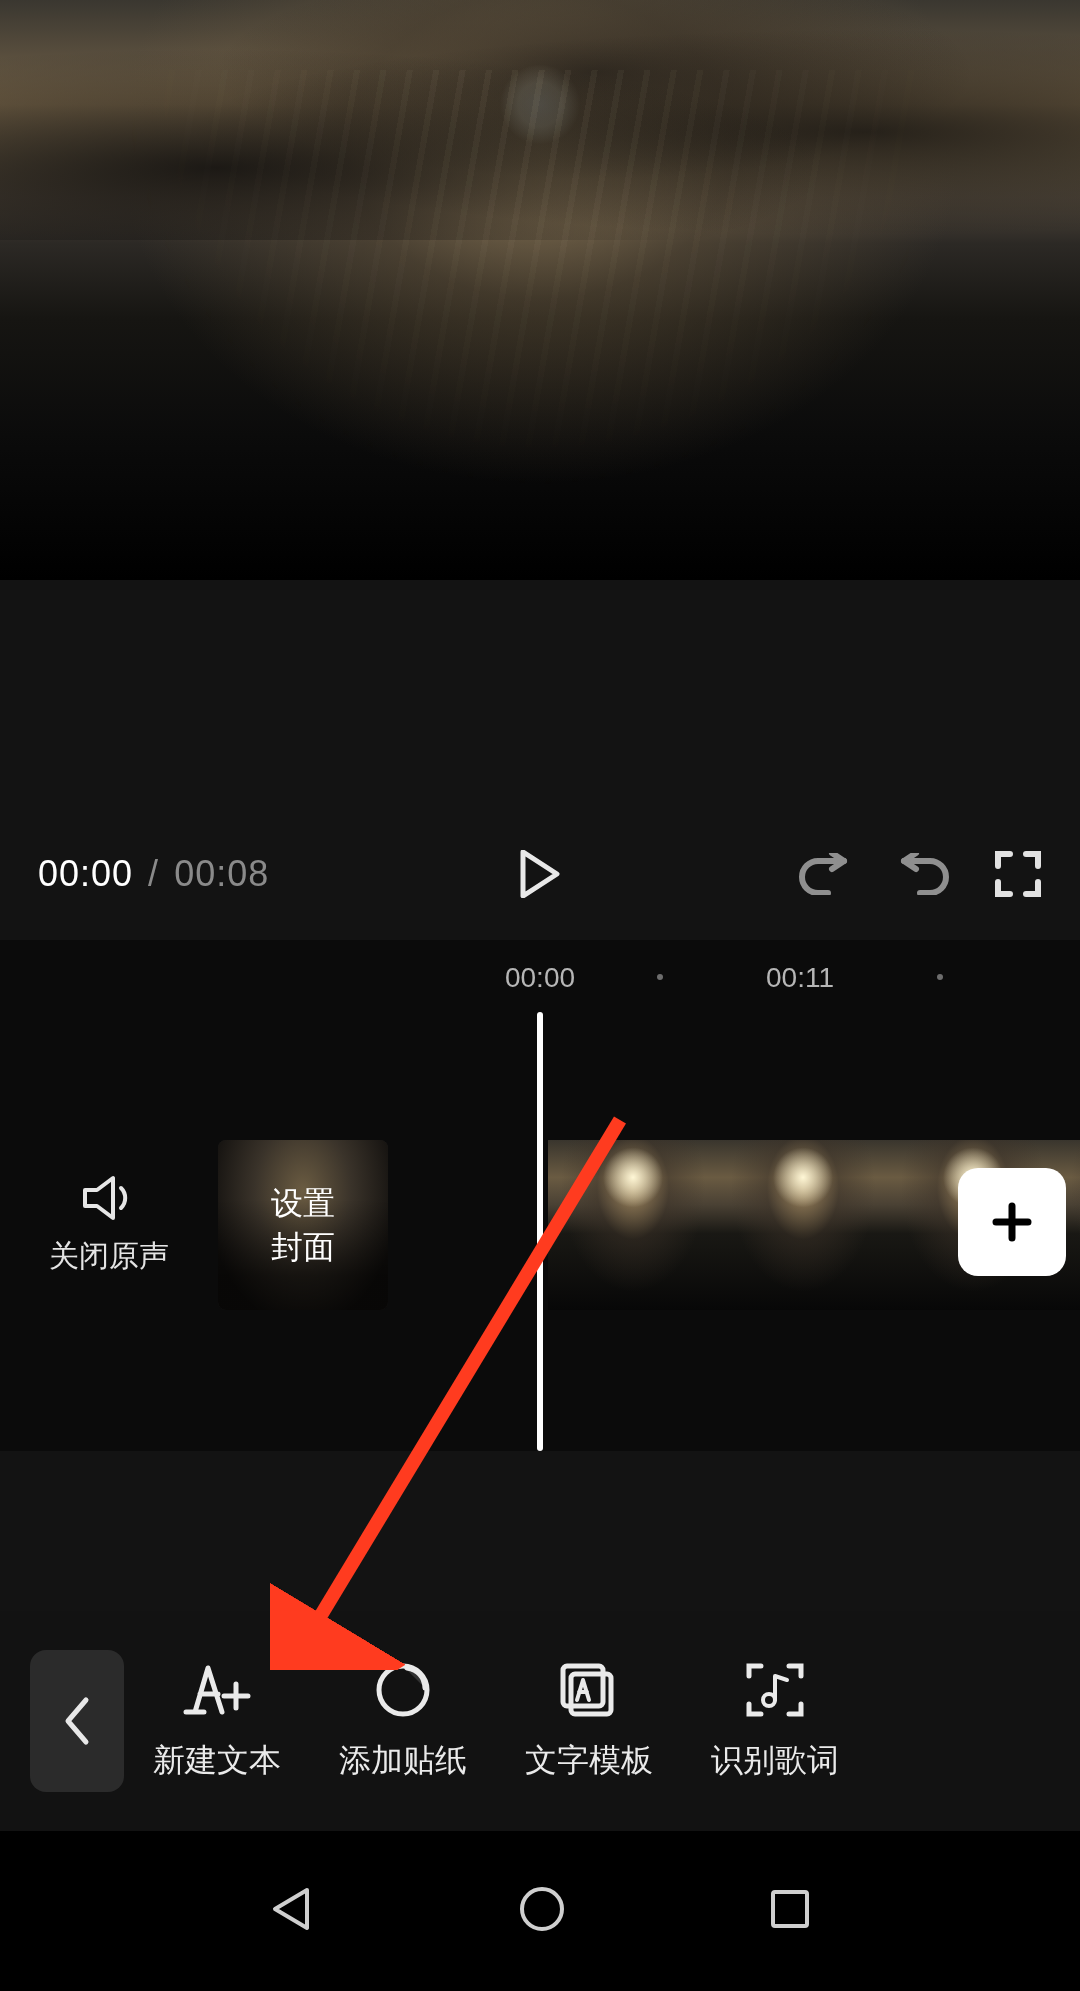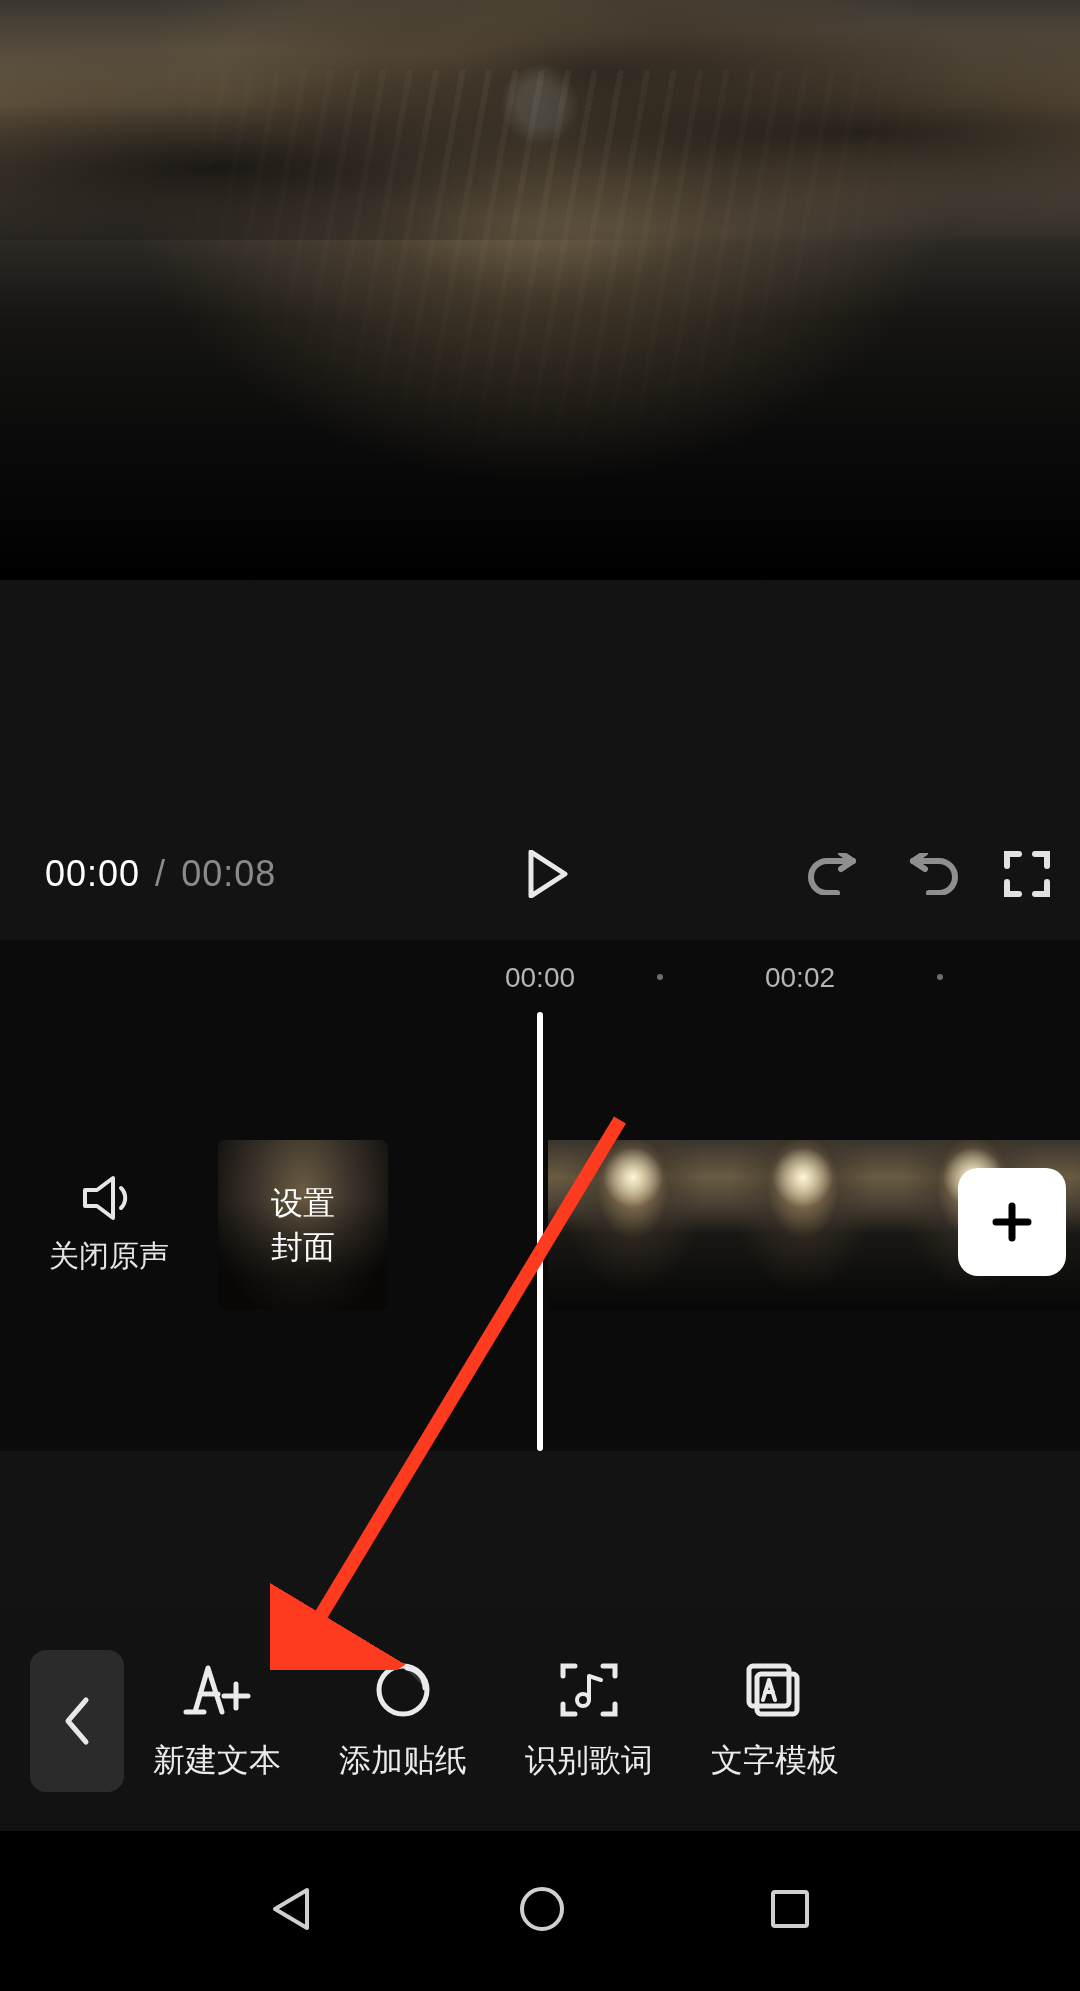--- a/index.html
+++ b/index.html
@@ -26,21 +26,21 @@
   .preview .rays {
     position:absolute; left:50%; top:70px; width:900px; height:420px; transform:translateX(-50%);
     background: repeating-linear-gradient(100deg,
       rgba(255,240,200,0.05) 0px, rgba(255,240,200,0.05) 6px,
       rgba(0,0,0,0) 6px, rgba(0,0,0,0) 26px);
     -webkit-mask: radial-gradient(circle at 50% 0%, #000 5%, rgba(0,0,0,0.4) 40%, transparent 70%);
     mask: radial-gradient(circle at 50% 0%, #000 5%, rgba(0,0,0,0.4) 40%, transparent 70%);
   }
 
   
-  .controls { position:absolute; left:16px; right:0; top:824px; height:100px; display:flex; align-items:center; padding:0 29px; }
+  .controls { position:absolute; left:0; right:0; top:824px; height:100px; display:flex; align-items:center; padding:0 38px; }
   .time { font-size:36px; letter-spacing:1px; }
   .time .cur { color:#fff; }
   .time .sep { color:#8a8a8a; padding:0 4px; }
   .time .dur { color:#8a8a8a; }
   .play-btn { position:absolute; left:50%; top:50%; transform:translate(-50%,-50%); }
   .right-ctrls { margin-left:auto; display:flex; align-items:center; gap:44px; }
   .ic-btn { color:#bdbdbd; }
   .ic-btn svg { display:block; }
 
   
@@ -124,21 +124,21 @@
           <path d="M4 16 V4 H16 M32 4 H44 V16 M44 32 V44 H32 M16 44 H4 V32" fill="none" stroke="#e2e2e2" stroke-width="6" stroke-linecap="round"></path>
         </svg>
       </div>
     </div>
   </div>
 
   <div class="timeline">
     <div class="ruler">
       <span class="tick" style="left:540px">00:00</span>
       <span class="dot" style="left:660px"></span>
-      <span class="tick" style="left:800px">00:02</span>
+      <span class="tick" style="left:800px">00:11</span>
       <span class="dot" style="left:940px"></span>
     </div>
 
     <div class="playhead"></div>
 
     <div class="track">
       <div class="aud-col">
         <svg width="56" height="48" viewBox="0 0 56 48">
           <path d="M4 16 H16 L32 4 V44 L16 32 H4 Z" fill="none" stroke="#e6e6e6" stroke-width="4" stroke-linejoin="round"></path>
           <path d="M40 14 A14 14 0 0 1 40 34" fill="none" stroke="#e6e6e6" stroke-width="4" stroke-linecap="round"></path>
@@ -198,38 +198,38 @@
           <svg width="58" height="58" viewBox="0 0 58 58">
             <circle cx="29" cy="29" r="24" fill="none" stroke="#eaeaea" stroke-width="5"></circle>
             <path d="M29 5 A24 24 0 0 1 53 29 L29 5 Z" fill="#eaeaea" opacity="0.15"></path>
             <path d="M33 7 Q50 10 51 27" fill="none" stroke="#eaeaea" stroke-width="5" stroke-linecap="round"></path>
           </svg>
         </div>
         <span class="t-lbl">添加贴纸</span>
       </div>
       <div class="tool">
         <div class="t-icon">
+          <svg width="64" height="56" viewBox="0 0 64 56">
+            <rect x="14" y="12" width="40" height="40" fill="none" stroke="#eaeaea" stroke-width="5" rx="4"></rect>
+            <rect x="6" y="4" width="40" height="40" fill="none" stroke="#eaeaea" stroke-width="5" rx="4"></rect>
+            <path d="M20 38 L26 18 L32 38 M22 30 H30" fill="none" stroke="#eaeaea" stroke-width="4" stroke-linecap="round" stroke-linejoin="round"></path>
+          </svg>
+        </div>
+        <span class="t-lbl">文字模板</span>
+      </div>
+      <div class="tool">
+        <div class="t-icon">
           <svg width="60" height="56" viewBox="0 0 60 56">
             <path d="M4 14 V4 H16 M44 4 H56 V14 M56 42 V52 H44 M16 52 H4 V42" fill="none" stroke="#eaeaea" stroke-width="5" stroke-linecap="round"></path>
             <circle cx="24" cy="38" r="6" fill="none" stroke="#eaeaea" stroke-width="4"></circle>
             <path d="M30 38 V14 L42 18" fill="none" stroke="#eaeaea" stroke-width="4" stroke-linecap="round" stroke-linejoin="round"></path>
           </svg>
         </div>
         <span class="t-lbl">识别歌词</span>
       </div>
-      <div class="tool">
-        <div class="t-icon">
-          <svg width="64" height="56" viewBox="0 0 64 56">
-            <rect x="14" y="12" width="40" height="40" fill="none" stroke="#eaeaea" stroke-width="5" rx="4"></rect>
-            <rect x="6" y="4" width="40" height="40" fill="none" stroke="#eaeaea" stroke-width="5" rx="4"></rect>
-            <path d="M20 38 L26 18 L32 38 M22 30 H30" fill="none" stroke="#eaeaea" stroke-width="4" stroke-linecap="round" stroke-linejoin="round"></path>
-          </svg>
-        </div>
-        <span class="t-lbl">文字模板</span>
-      </div>
     </div>
   </div>
 
   <div class="navbar">
     <div>
       <svg width="50" height="50" viewBox="0 0 50 50">
         <path d="M40 6 L8 25 L40 44 Z" fill="none" stroke="#cfcfcf" stroke-width="4" stroke-linejoin="round"></path>
       </svg>
     </div>
     <div>

